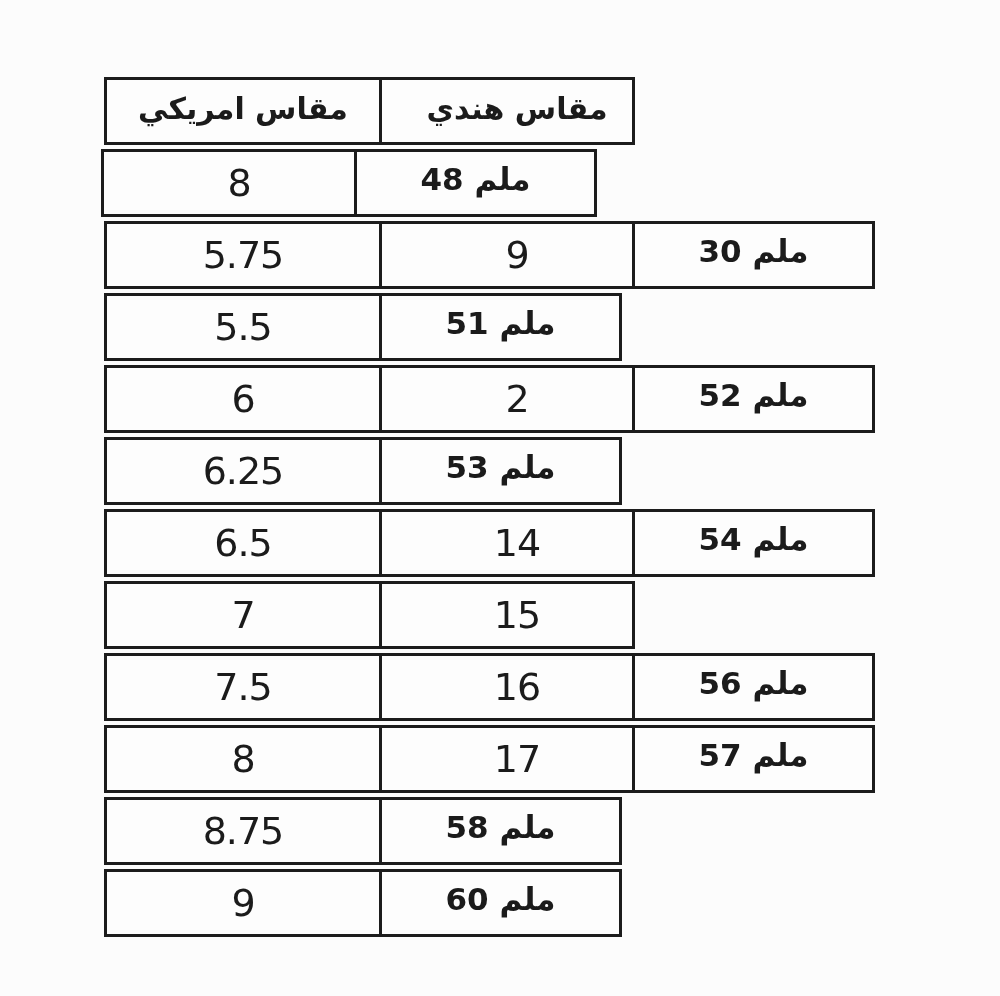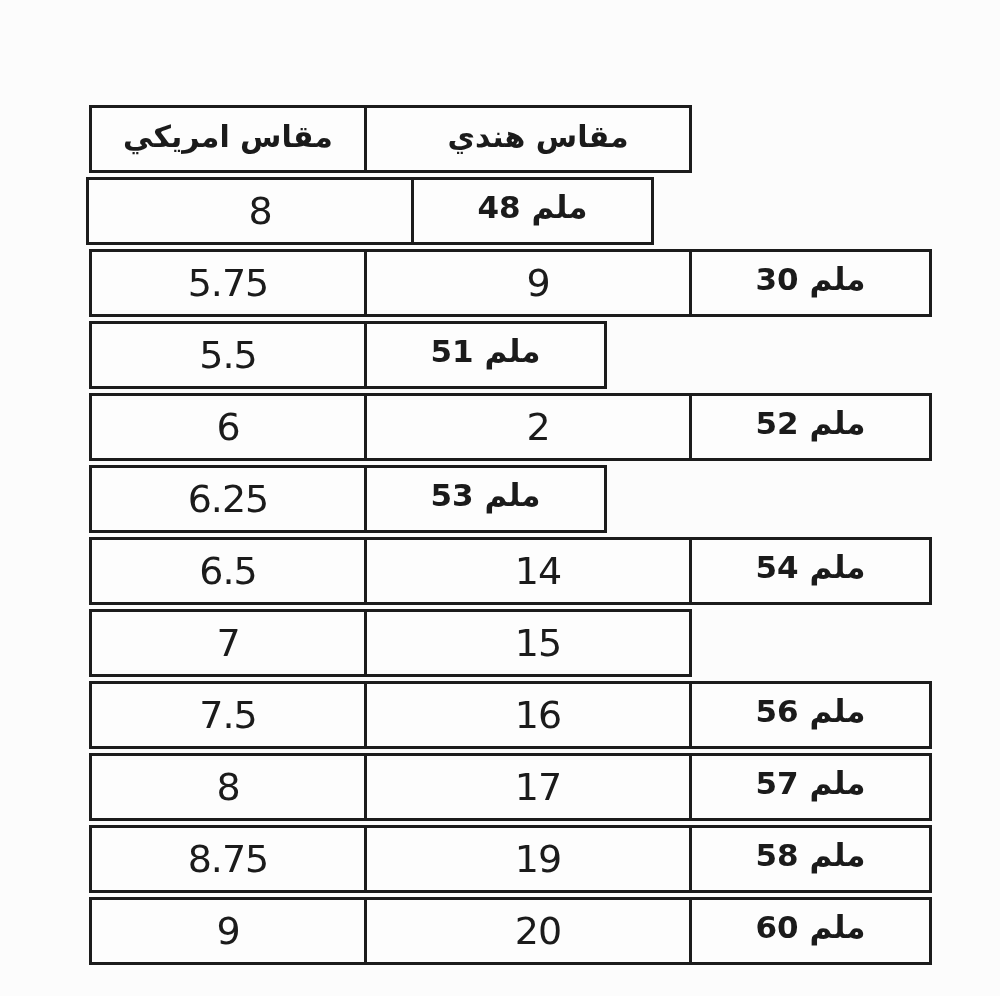--- a/index.html
+++ b/index.html
@@ -10,41 +10,40 @@
     width: 1000px;
     height: 996px;
     background: #fcfcfc;
     font-family: "DejaVu Sans", sans-serif;
     color: #1b1b1b;
     position: relative;
     overflow: hidden;
   }
   .table-wrap {
     position: absolute;
-    left: 89px;
+    left: 104px;
     top: 77px;
-    margin-top: 28px;
   }
   .row {
     display: flex;
     margin-bottom: 4px;
   }
   .cell {
     box-sizing: border-box;
     height: 68px;
     border: 3px solid #1c1c1c;
     background: #fdfdfd;
     display: flex;
     align-items: center;
     justify-content: center;
     overflow: hidden;
     white-space: nowrap;
   }
   .c1 { width: 278px; }
-  .c2 { width: 328px; margin-left: -3px; padding-left: 20px; }
+  .c2 { width: 256px; margin-left: -3px; padding-left: 20px; }
   .c3 { width: 243px; margin-left: -3px; }
   .num {
     font-size: 38px;
     font-weight: 400;
     letter-spacing: -1px;
   }
   .head {
     font-size: 30px;
     font-weight: 700;
     padding-bottom: 6px;
@@ -117,23 +116,21 @@
   </div>
 
   <div class="row">
     <div class="cell c1 num">8</div>
     <div class="cell c2 num">17</div>
     <div class="cell c3 mm" dir="ltr">57 ملم</div>
   </div>
 
   <div class="row">
     <div class="cell c1 num">8.75</div>
-    <div class="cell c2 num">19</div>
     <div class="cell c3 mm" dir="ltr">58 ملم</div>
   </div>
 
   <div class="row">
     <div class="cell c1 num">9</div>
-    <div class="cell c2 num">20</div>
     <div class="cell c3 mm" dir="ltr">60 ملم</div>
   </div>
 
 </div>
 
 </body></html>

